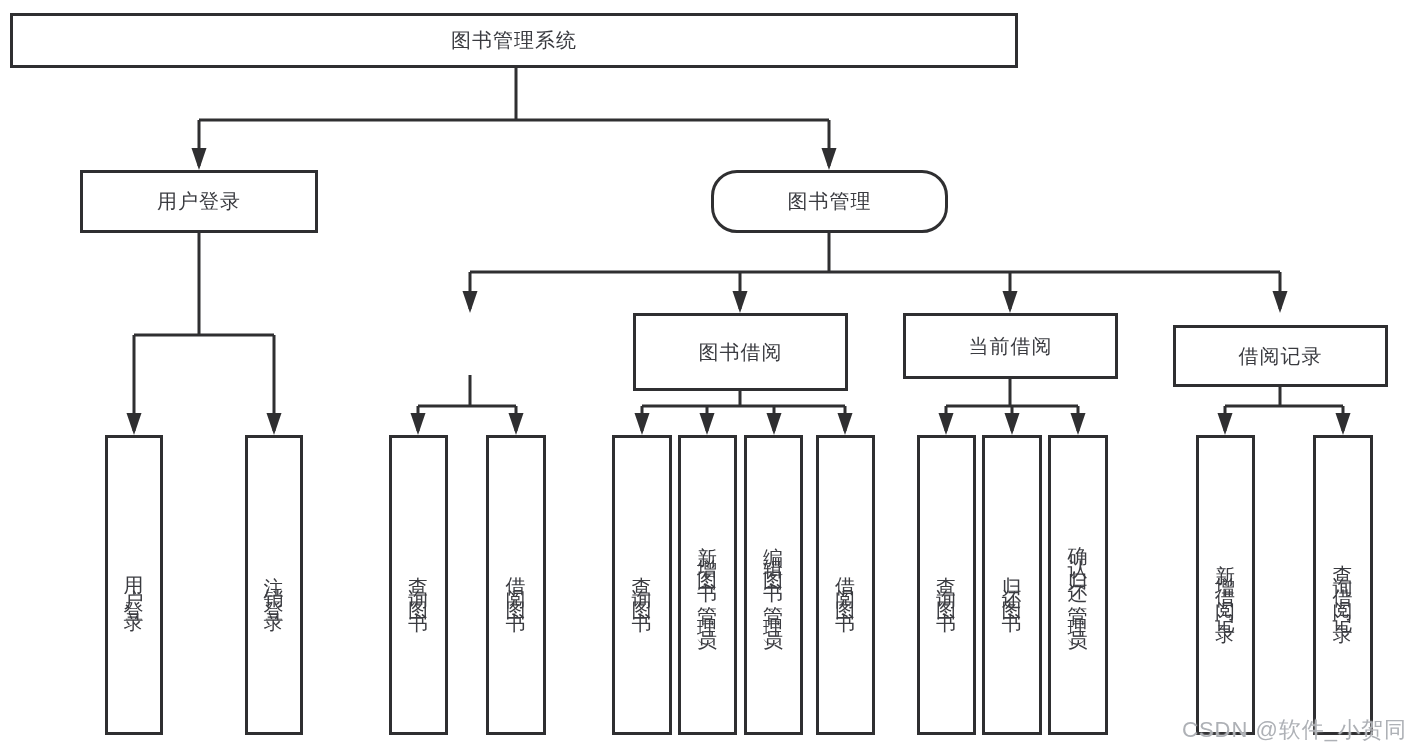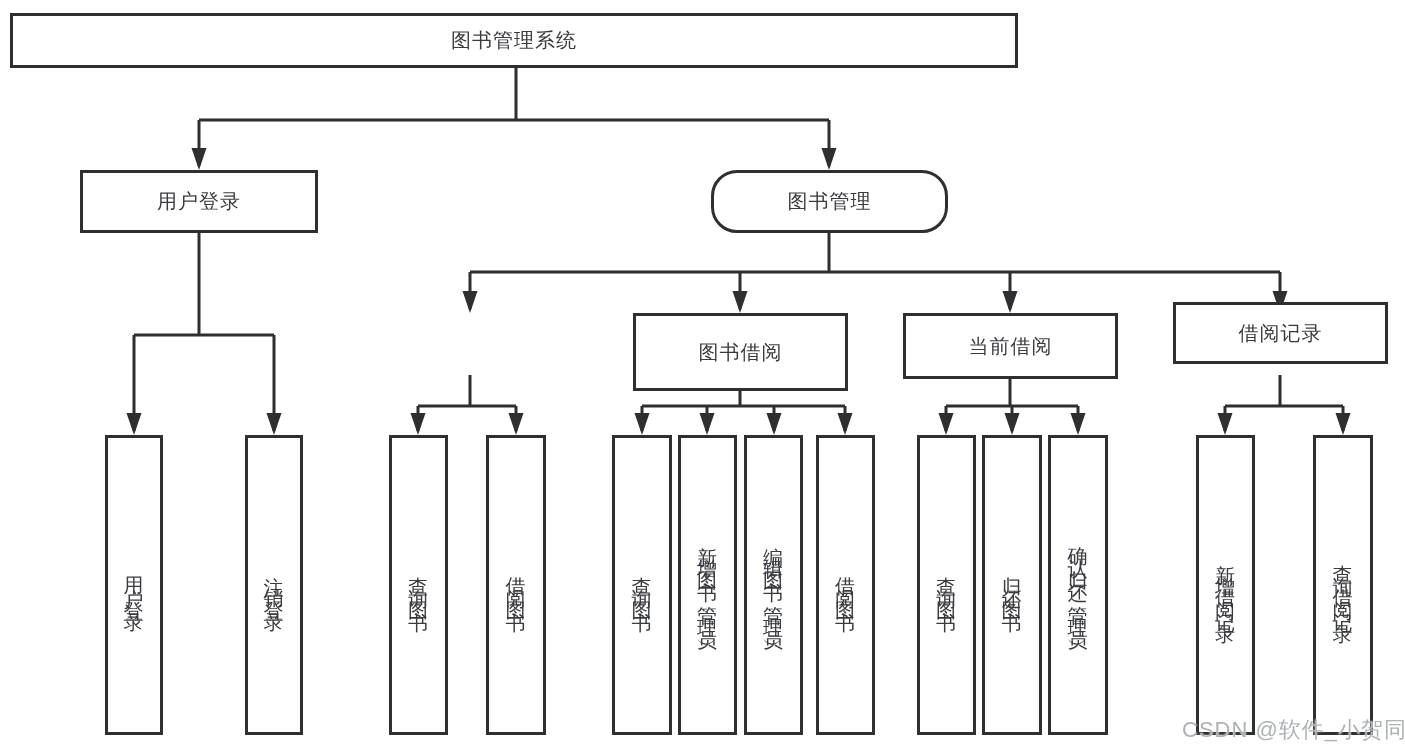--- a/index.html
+++ b/index.html
@@ -116,21 +116,21 @@
   <div class="hbox" style="left:711px; top:170px; width:237px; height:63px;border-radius:26px;">
     <span>图书管理</span>
   </div>
 
   <div class="hbox" style="left:633px; top:313px; width:215px; height:78px;">
     <span>图书借阅</span>
   </div>
   <div class="hbox" style="left:903px; top:313px; width:215px; height:66px;">
     <span>当前借阅</span>
   </div>
-  <div class="hbox" style="left:1173px; top:302px; width:215px; height:62px;">
+  <div class="hbox" style="left:1173px; top:325px; width:215px; height:62px;">
     <span>借阅记录</span>
   </div>
 
   <div class="vbox" style="left:105px; top:435px; width:58px; height:300px;">
     <span class="vtext">用户登录</span>
   </div>
   <div class="vbox" style="left:245px; top:435px; width:58px; height:300px;">
     <span class="vtext">注销登录</span>
   </div>
 

